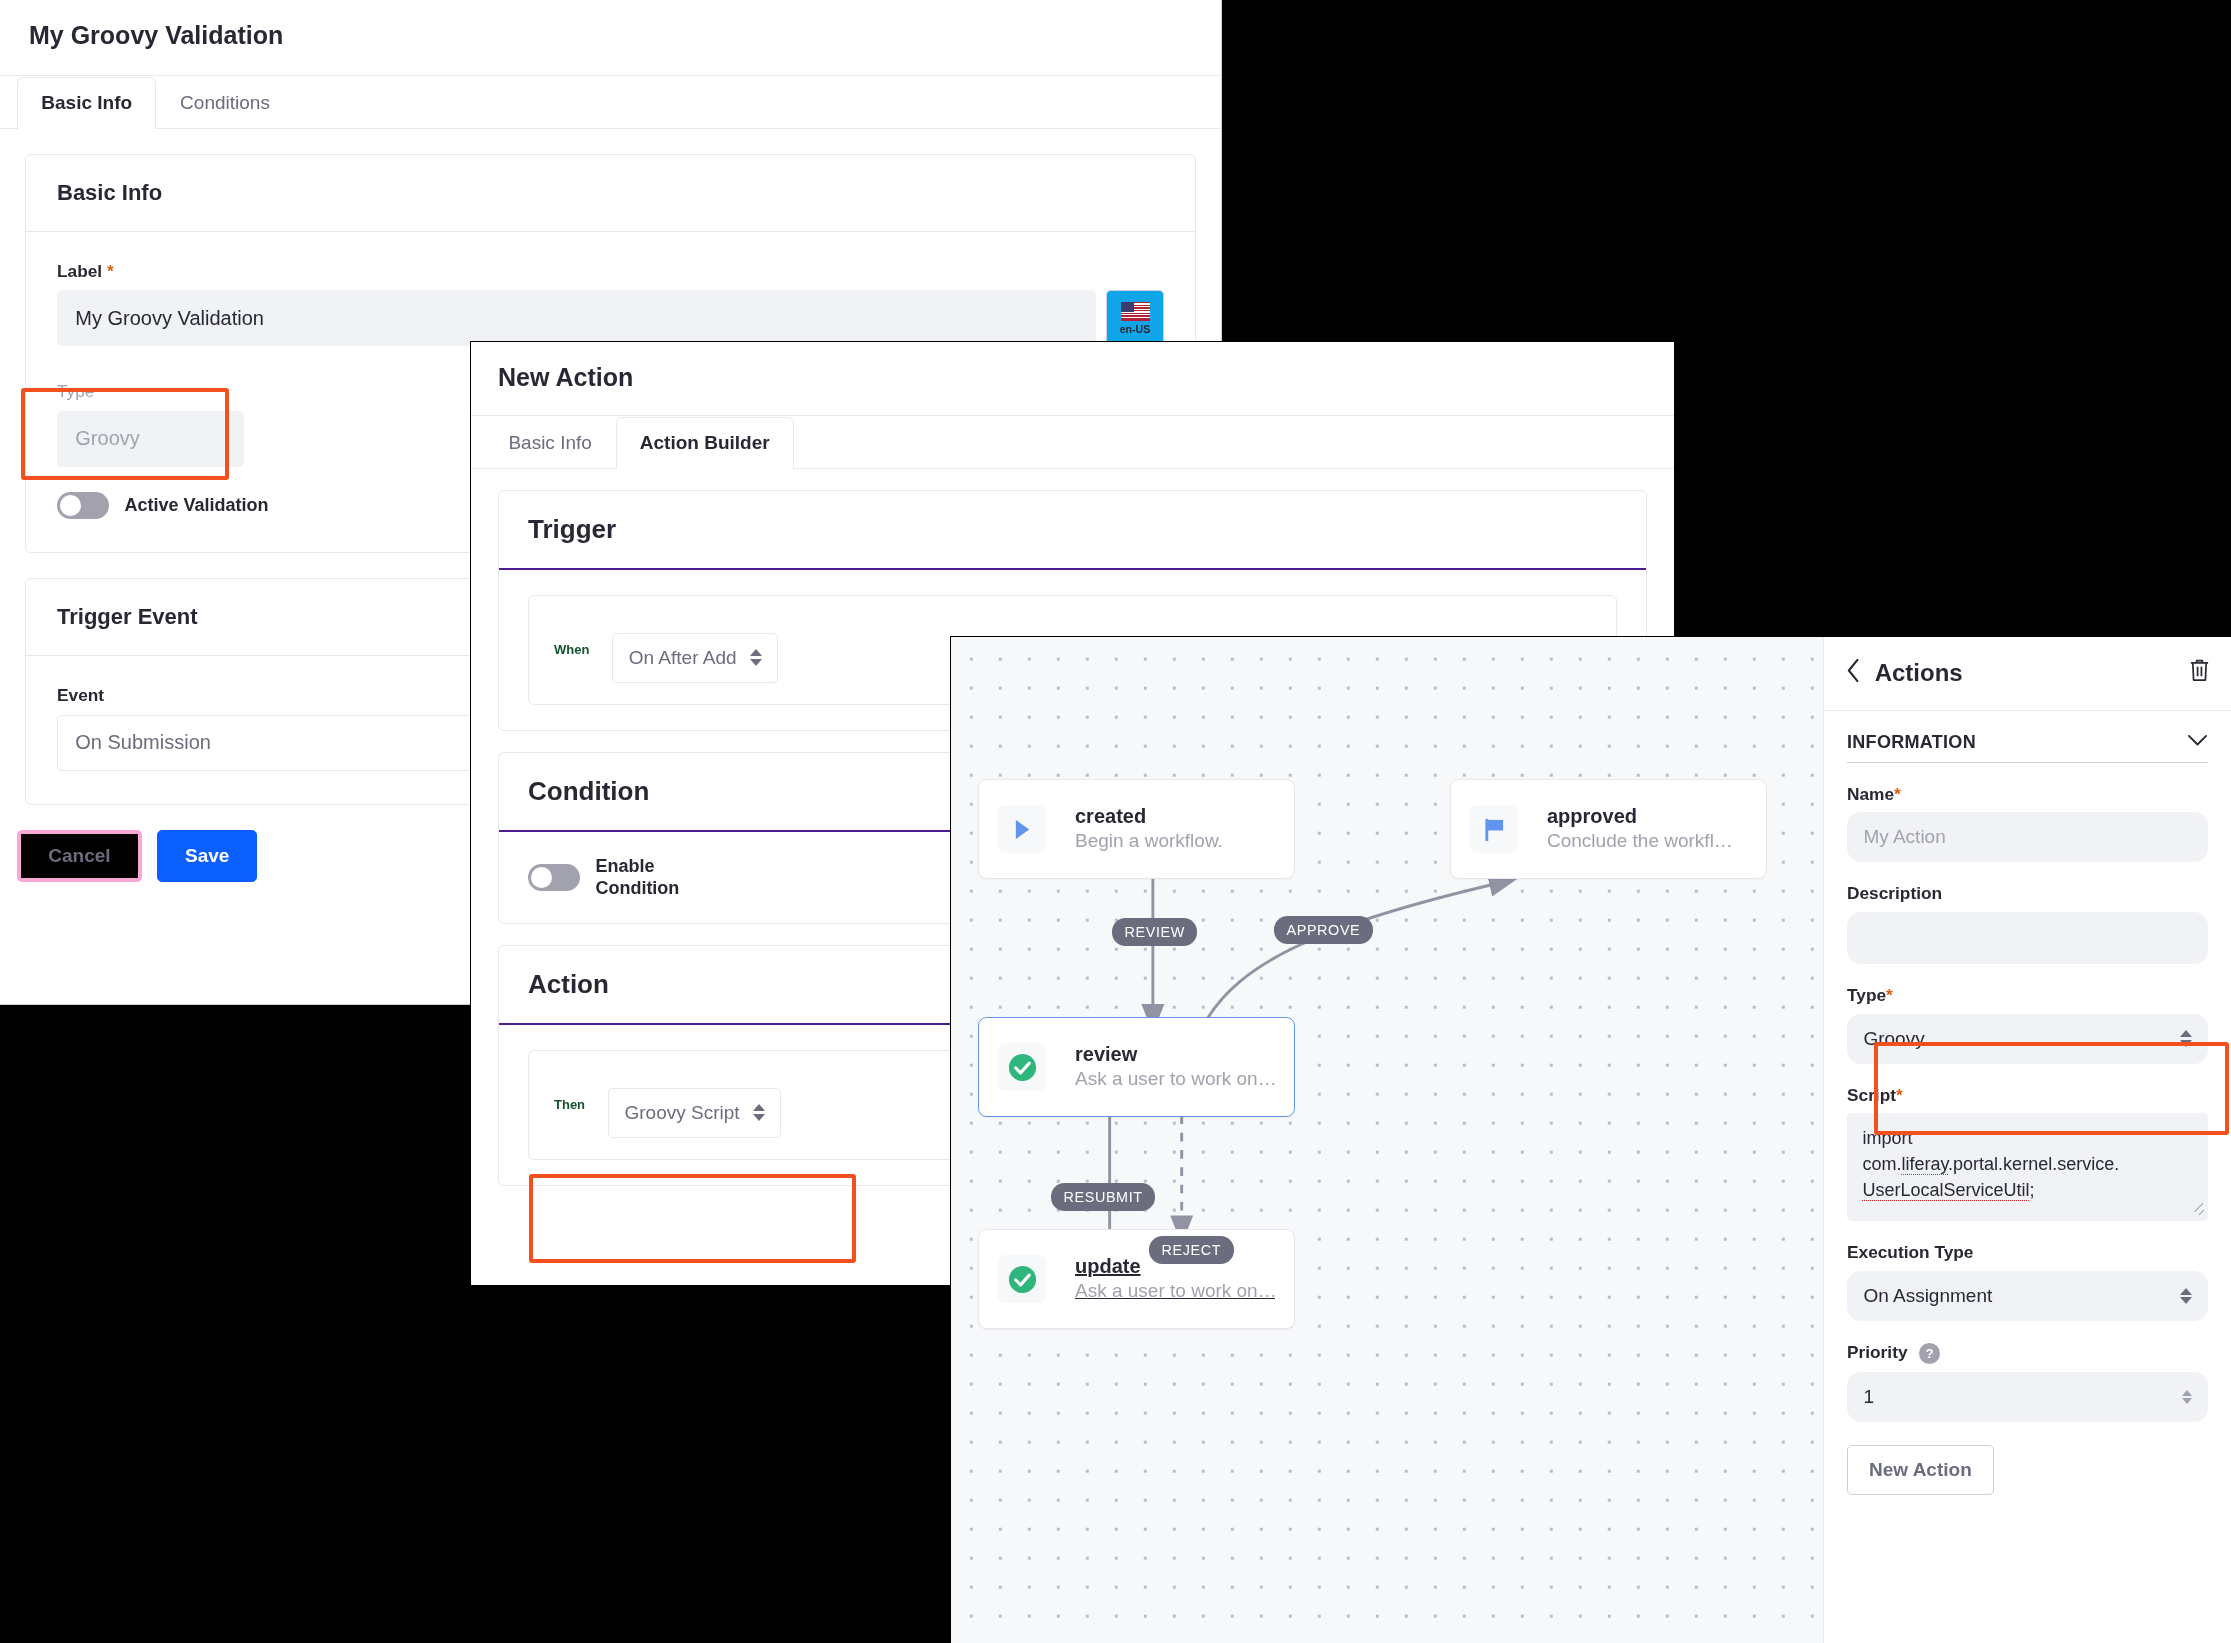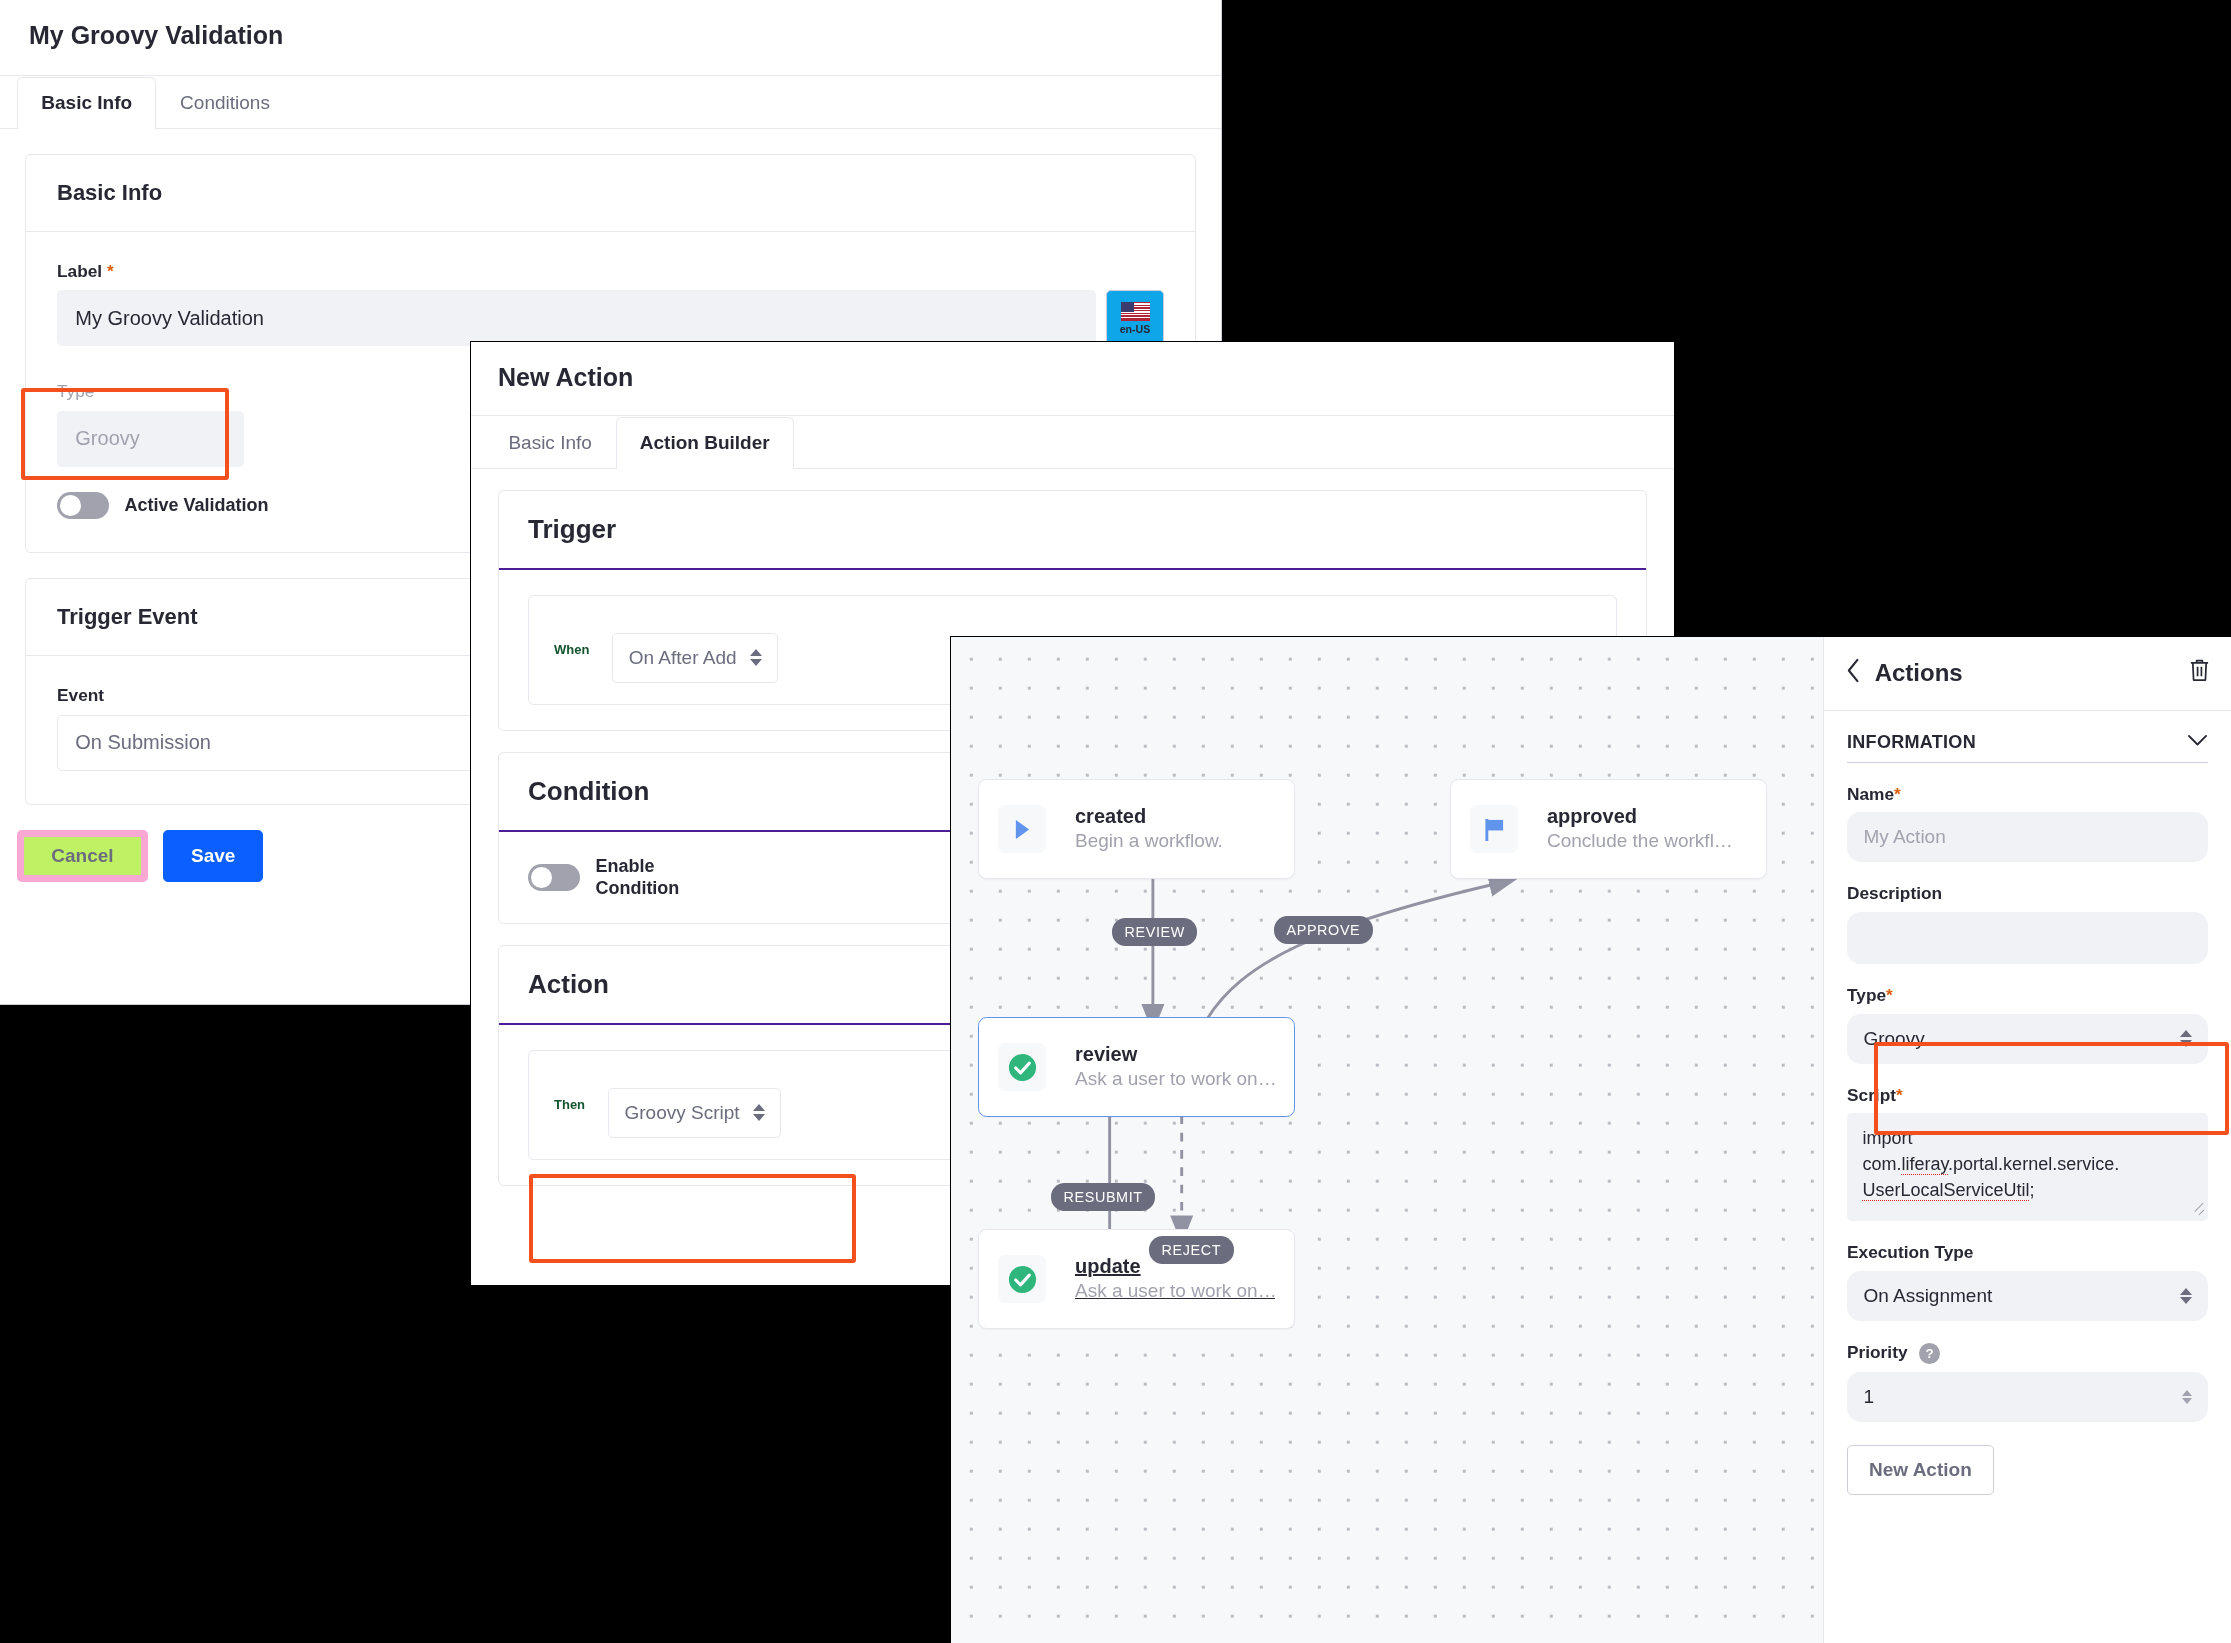--- a/index.html
+++ b/index.html
@@ -53,21 +53,21 @@
   .toggle{
     width:52px;height:27px;border-radius:13.4px;background:#a1a2ae;position:relative;flex:none;
   }
   .toggle:before{content:"";position:absolute;left:2.9px;top:2.9px;width:21px;height:21px;border-radius:50%;background:#fff;}
   .toggle-row{ display:flex;align-items:center;gap:15.4px; }
   .toggle-text{ font-size:18px; font-weight:700; color:#272833;}
   .btn{
     height:52px; padding:0 27px; border-radius:4.8px; font-size:19px; font-weight:700;
     display:inline-flex;align-items:center;justify-content:center; cursor:pointer;
   }
-  .btn-secondary{ background:#bef264;border:7px solid #f9a8d4;color:#6b6c7e;}
+  .btn-secondary{ background:#000000;border:4px solid #f9a8d4;color:#6b6c7e;}
   .btn-primary{ background:#0b5fff;border:1px solid #0b5fff;color:#fff;}
   .hl-box{ position:absolute; border:4.8px solid #f4501e; border-radius:2.9px; pointer-events:none; z-index:60;}
 
   
   #new-action{
     position:absolute; left:470px; top:341px; width:1205px; height:945px;
     background:#fff; border:1.9px solid #000;
   }
   .na-title{ padding:21px 27px 23px 27px; font-size:25px; font-weight:700; border-bottom:1px solid #e7e7ed;}
   .na-tabbar{ display:flex; padding:0 13.4px; border-bottom:1px solid #e7e7ed;}

